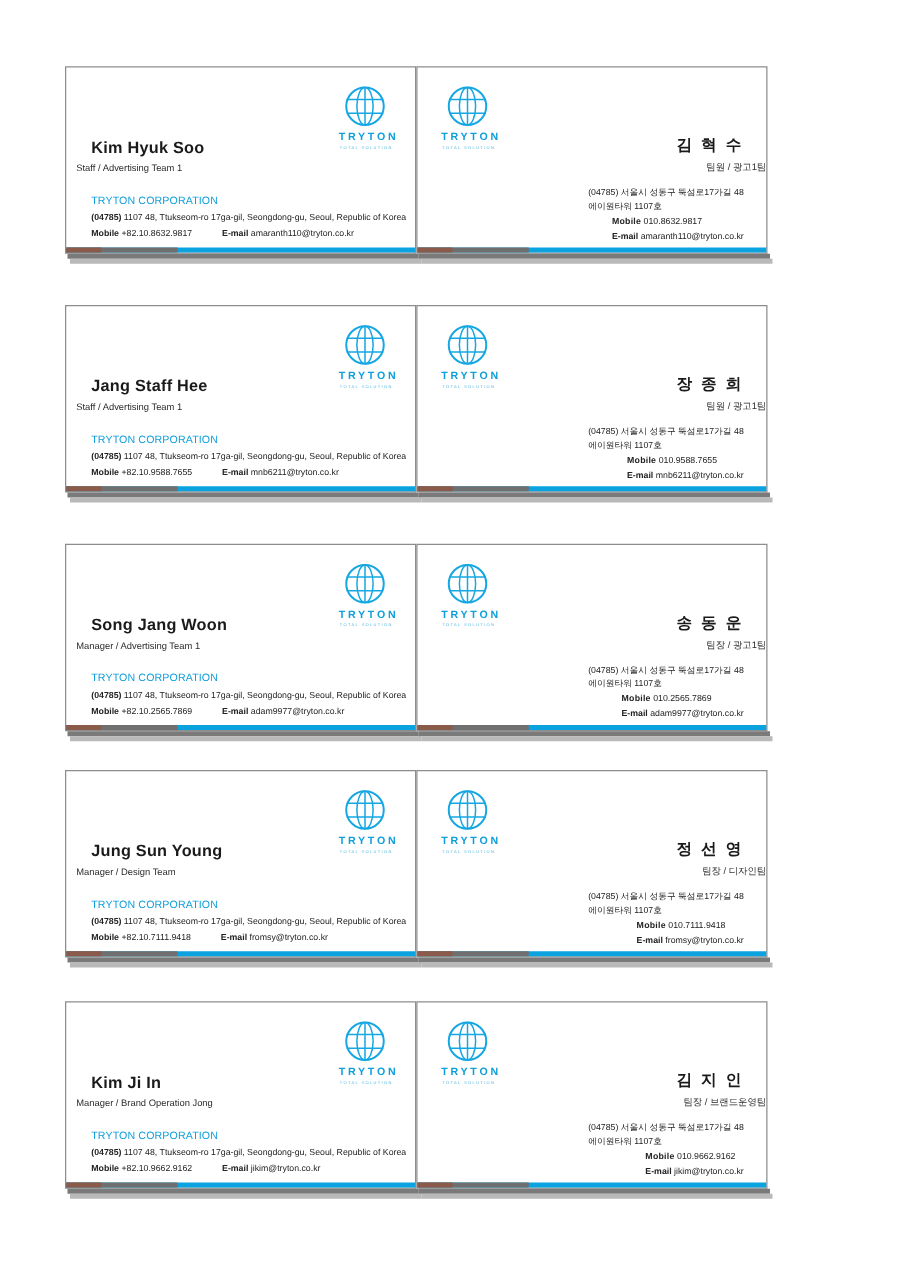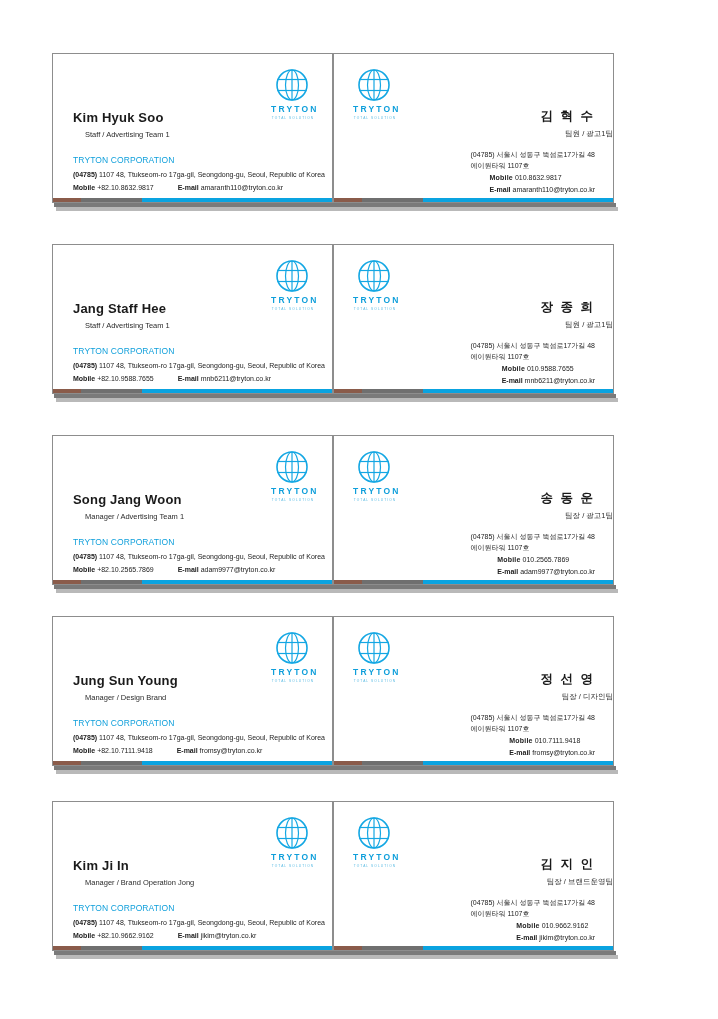--- a/index.html
+++ b/index.html
@@ -116,21 +116,21 @@
   .card-en .name {
     position: absolute;
     left: 20px;
     top: 56px;
     font-size: 13px;
     font-weight: 700;
     letter-spacing: 0.2px;
   }
   .card-en .role {
     position: absolute;
-    left: 32px;
+    left: 8px;
     top: 76px;
     font-size: 7.5px;
     color: #2b2b2b;
   }
   .card-en .company {
     position: absolute;
     left: 20px;
     top: 101px;
     font-size: 8.5px;
     font-weight: 400;
@@ -163,20 +163,21 @@
     left: 17px;
     top: 14px;
   }
   .card-ko .name {
     position: absolute;
     right: 18px;
     top: 54px;
     font-size: 12.5px;
     font-weight: 700;
     letter-spacing: 2px;
+    font-family: Liberation Serif, serif;
   }
   .card-ko .role {
     position: absolute;
     right: 0;
     top: 75px;
     font-size: 7.5px;
     color: #2b2b2b;
   }
   .card-ko .addr {
     position: absolute;
@@ -419,21 +420,21 @@
           <circle cx="17" cy="17" r="15" fill="none" stroke="#14a7e3" stroke-width="1.6"></circle>
           <ellipse cx="17" cy="17" rx="6.5" ry="15" fill="none" stroke="#14a7e3" stroke-width="1.2"></ellipse>
           <line x1="2.4" y1="11.5" x2="31.6" y2="11.5" stroke="#14a7e3" stroke-width="1.2"></line>
           <line x1="2.4" y1="22.5" x2="31.6" y2="22.5" stroke="#14a7e3" stroke-width="1.2"></line>
           <line x1="17" y1="2" x2="17" y2="32" stroke="#14a7e3" stroke-width="1.2"></line>
         </svg>
         <div class="wordmark">TRYTON</div>
         <div class="tagline">TOTAL SOLUTION</div>
       </div>
       <div class="name">Jung Sun Young</div>
-      <div class="role">Manager / Design Brand</div>
+      <div class="role">Manager / Design Team</div>
       <div class="company">TRYTON CORPORATION</div>
       <div class="addr"><b>(04785)</b> 1107 48, Ttukseom-ro 17ga-gil, Seongdong-gu, Seoul, Republic of Korea</div>
       <div class="contact">
         <span class="lbl">Mobile</span>
         <span>+82.10.7111.9418</span>
         <span class="gap"></span>
         <span class="lbl">E-mail</span>
         <span>fromsy@tryton.co.kr</span>
       </div>
       <div class="accentbar">

